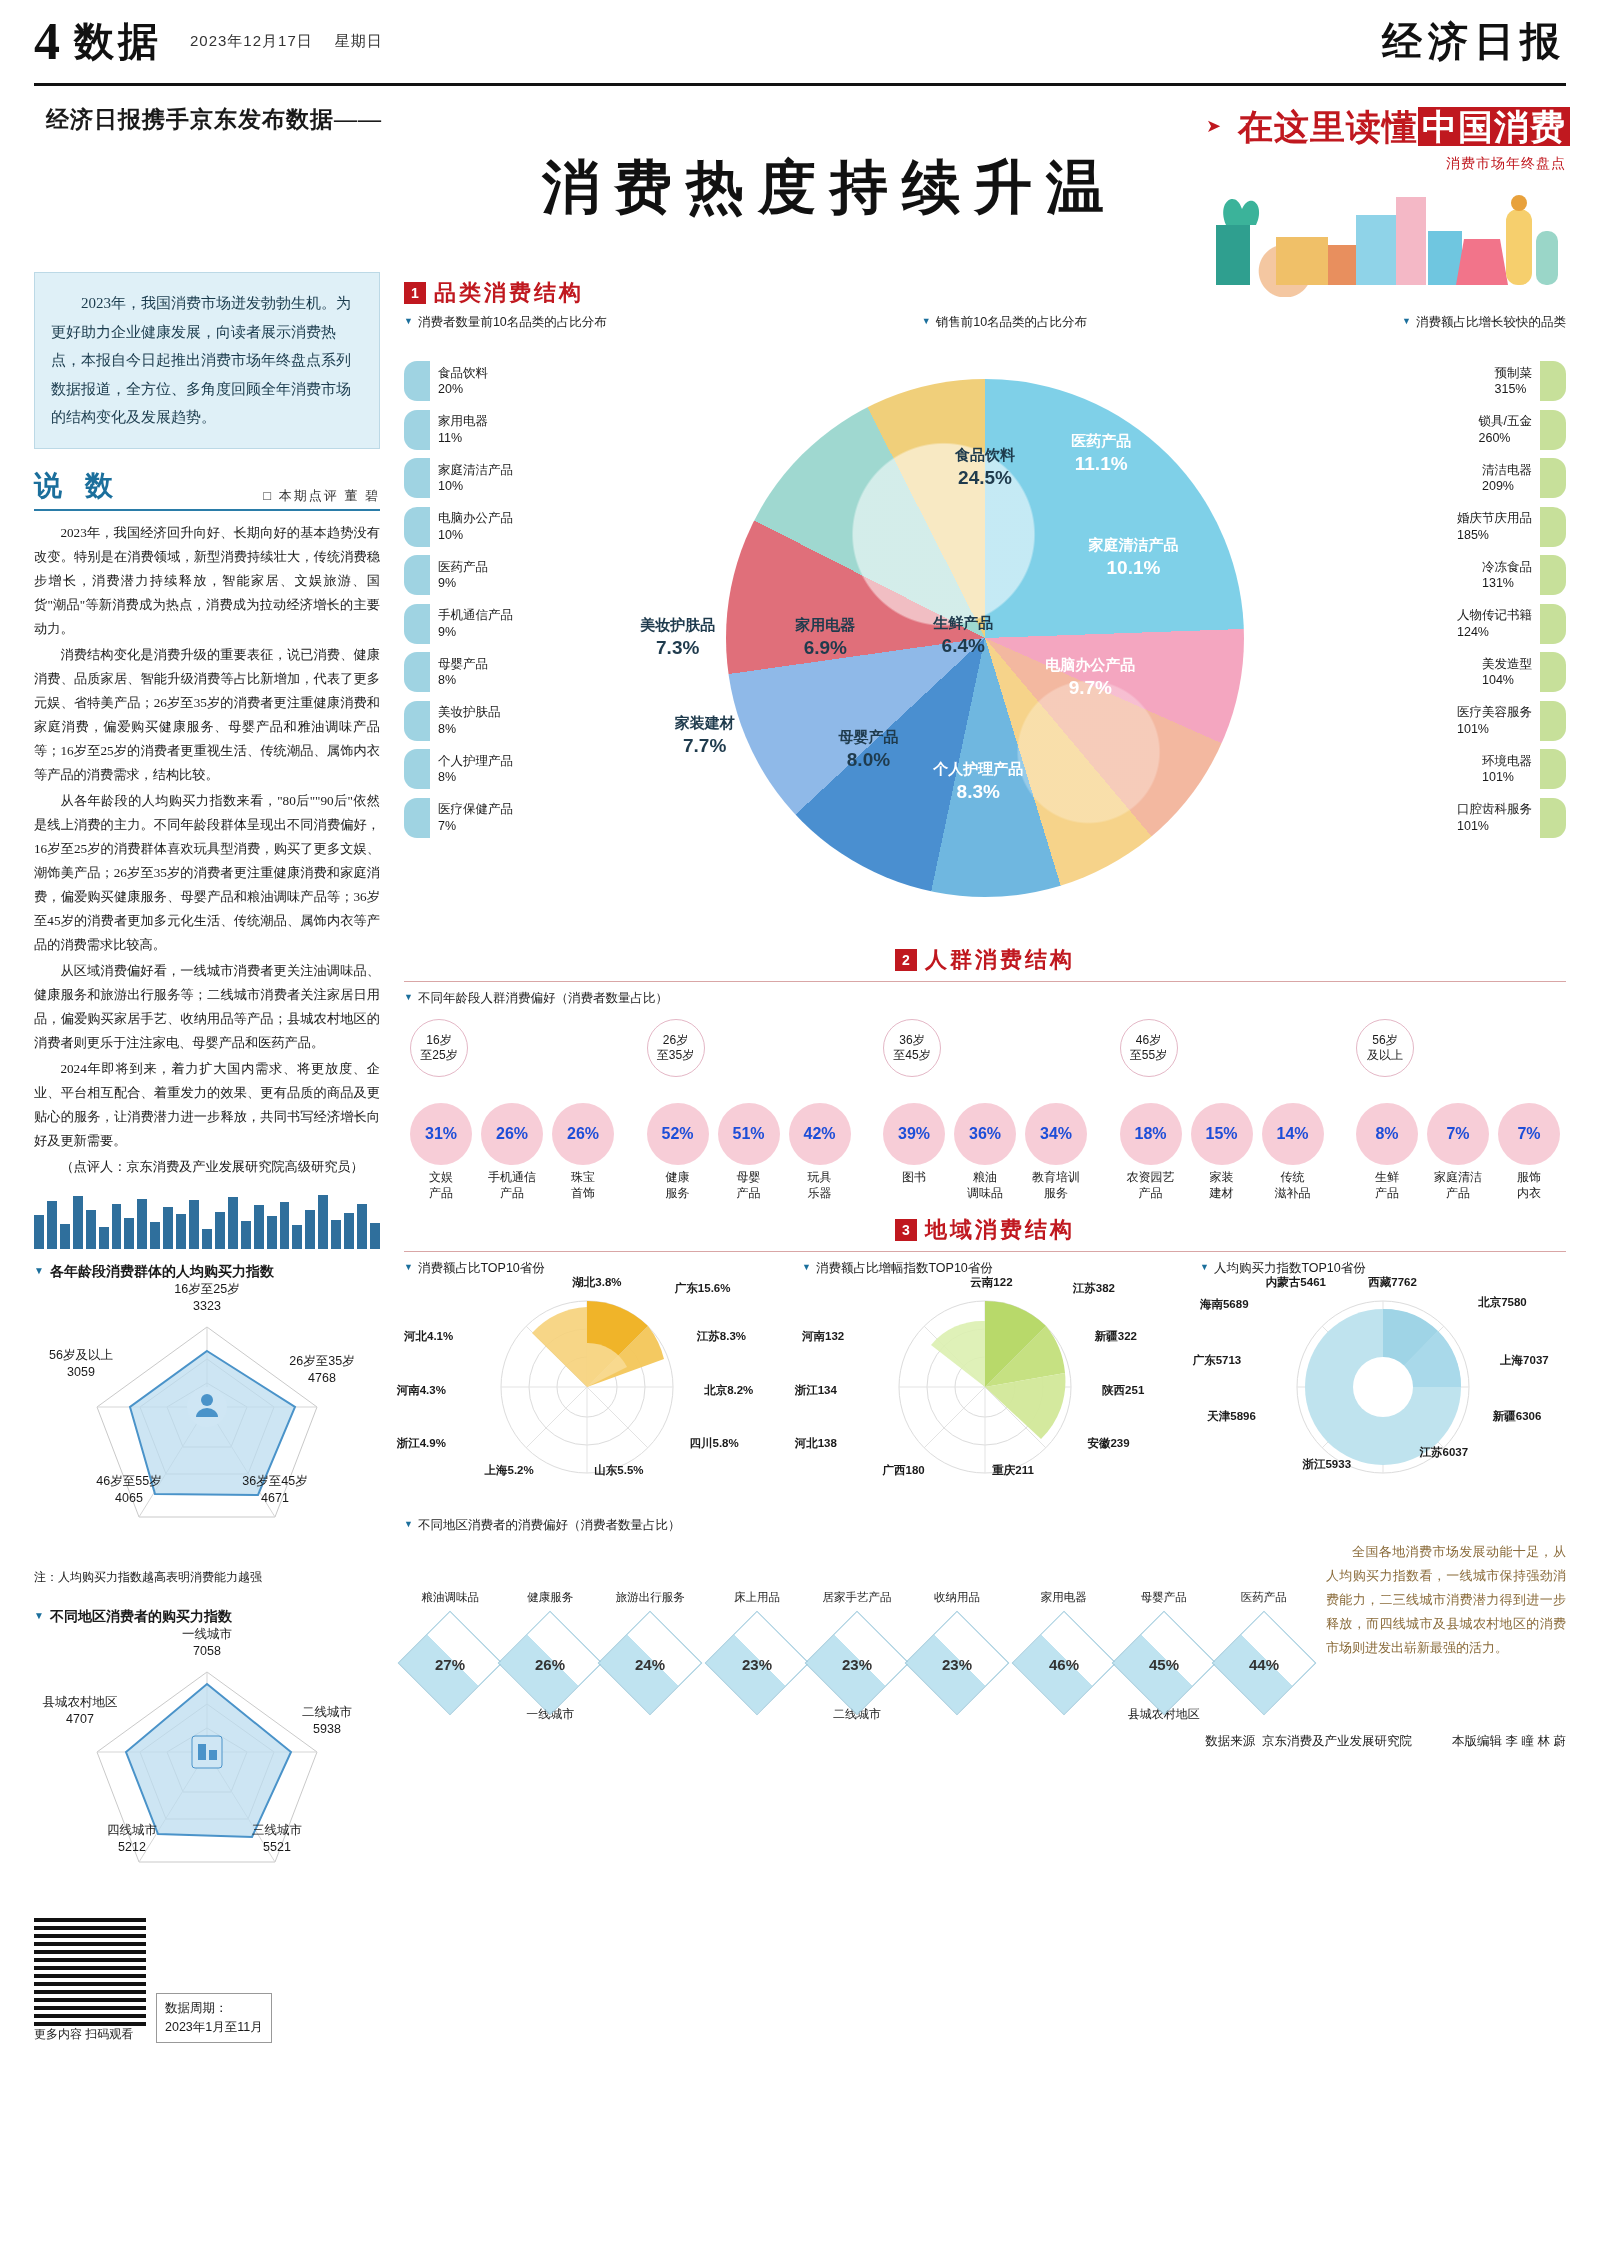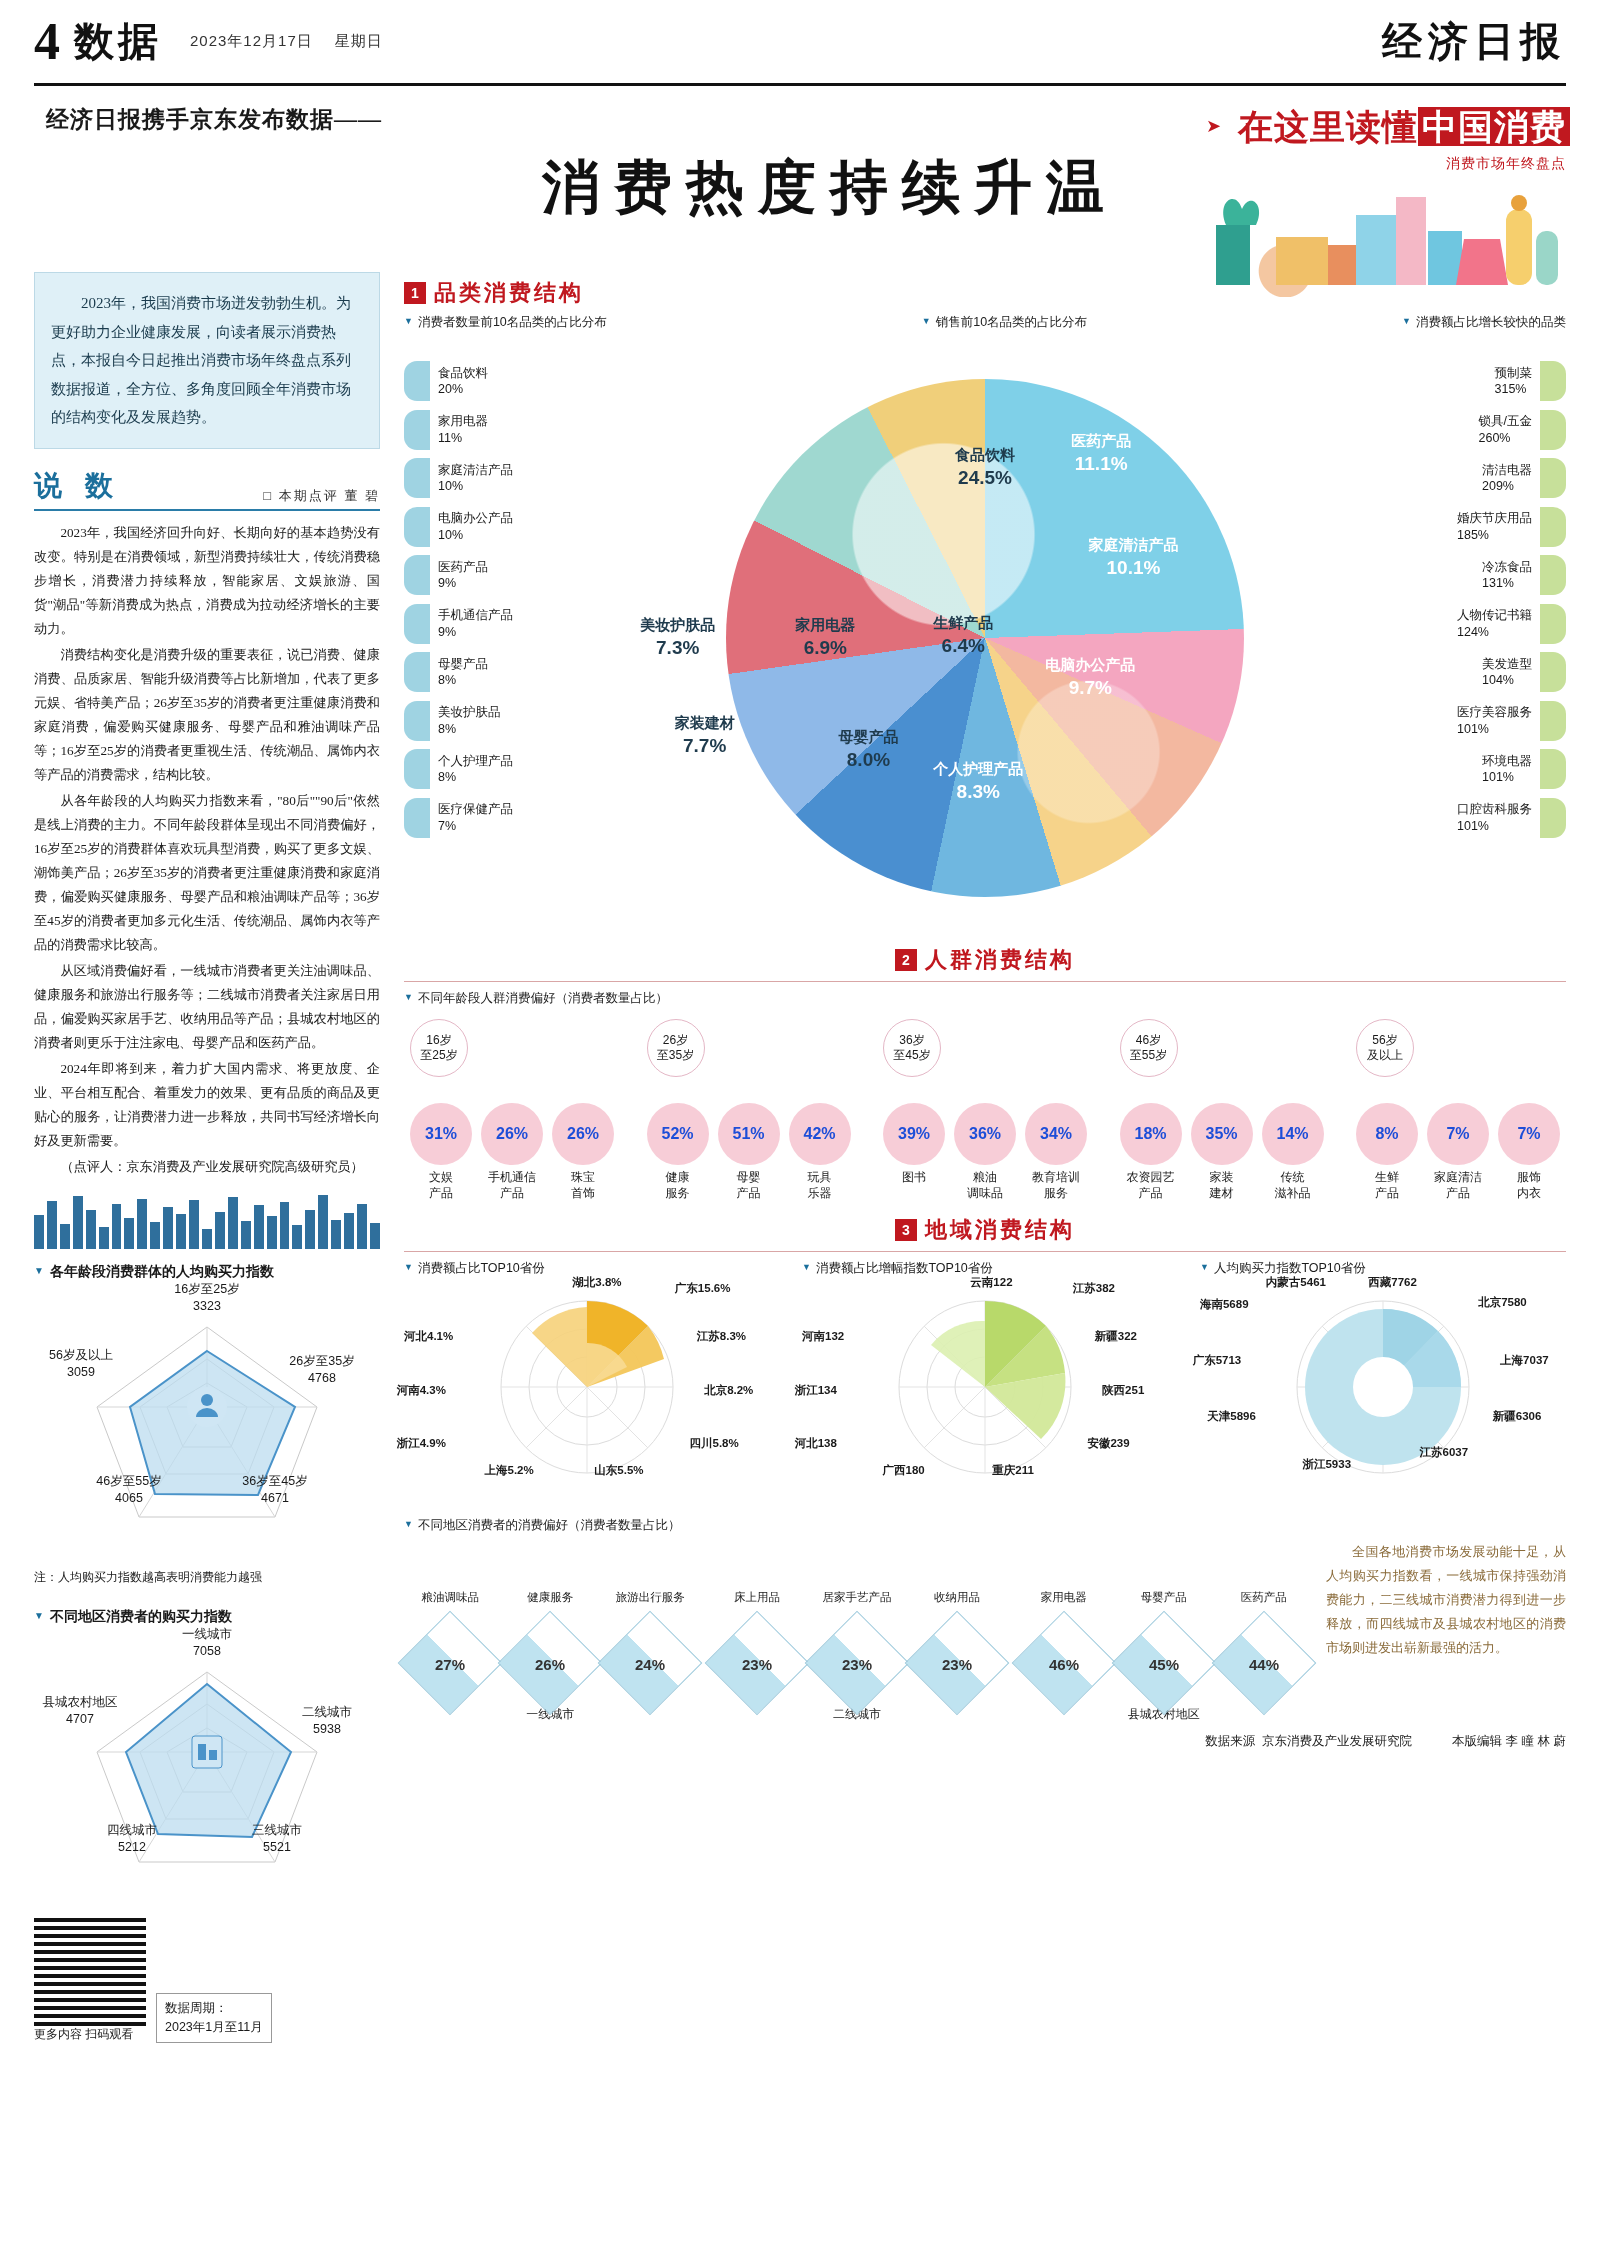--- a/index.html
+++ b/index.html
@@ -616,21 +616,21 @@
               <span class="ring" style="white-space:pre-line;">46岁
 至55岁</span>
             </div>
           <div class="circles">
             <div class="cw">
                 <div class="circ">18%</div>
                 <div class="cap" style="white-space:pre-line;">农资园艺
 产品</div>
               </div>
             <div class="cw">
-                <div class="circ">35%</div>
+                <div class="circ">15%</div>
                 <div class="cap" style="white-space:pre-line;">家装
 建材</div>
               </div>
             <div class="cw">
                 <div class="circ">14%</div>
                 <div class="cap" style="white-space:pre-line;">传统
 滋补品</div>
               </div>
           </div>
         </div>

